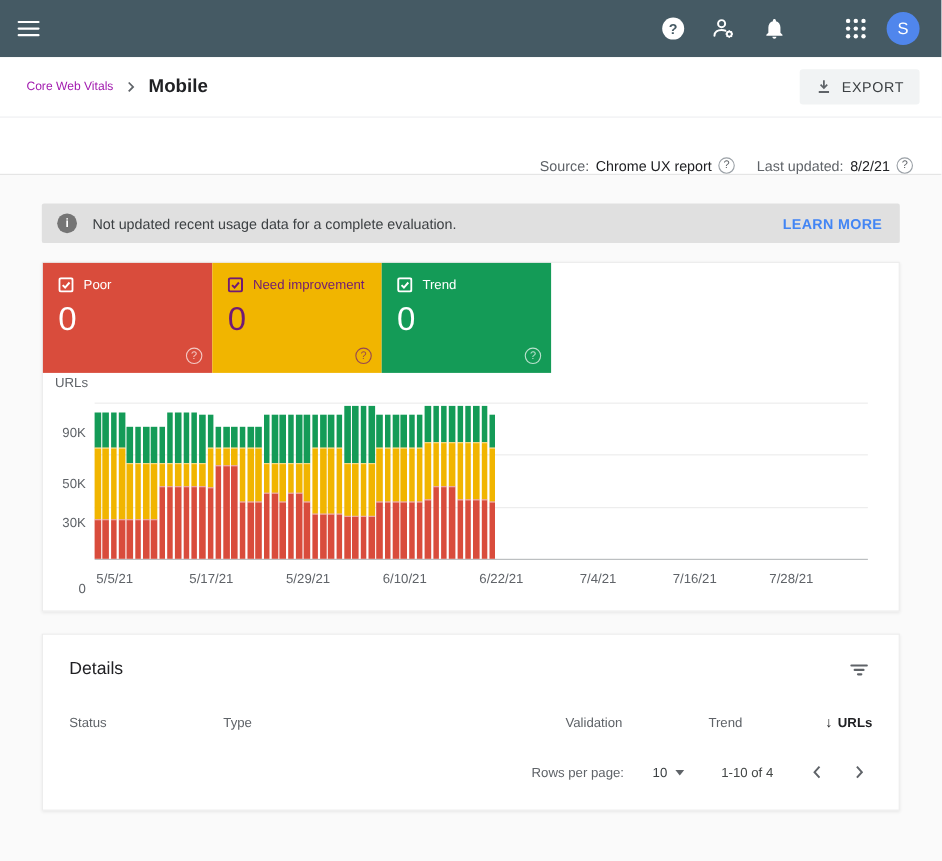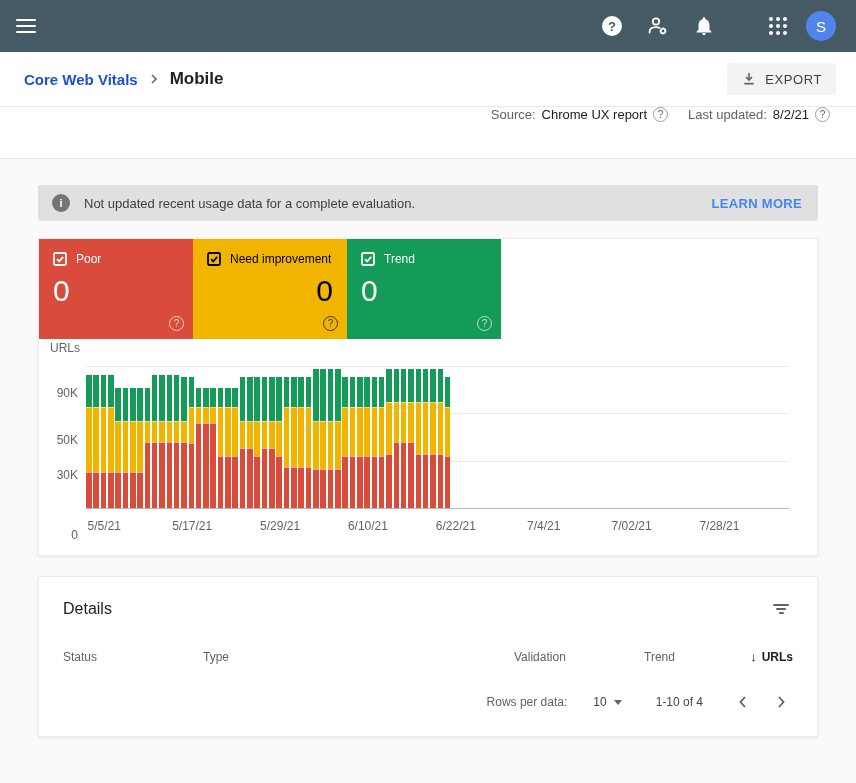--- a/index.html
+++ b/index.html
@@ -14,27 +14,27 @@
   .logo .g1 { color:#fff; font-size:20px; font-weight:bold; letter-spacing:-0.5px; }
   .logo .g2 { color:#e8eaed; font-size:19px; font-weight:normal; }
   .appbar-right { margin-left:auto; display:flex; align-items:center; gap:10px; }
   .iconbtn { width:36px; height:36px; display:flex; align-items:center; justify-content:center; cursor:pointer; }
   .help-circle { width:20px; height:20px; border-radius:50%; background:#fff; color:#455a64; font-size:13px; font-weight:bold; display:flex; align-items:center; justify-content:center; }
   .apps-gap { width:18px; }
   .avatar { width:30px; height:30px; border-radius:50%; color:#fff; font-size:15px; display:flex; align-items:center; justify-content:center; cursor:pointer; }
 
   
   .crumbbar { height:55px; background:#fff; border-bottom:1px solid #e8eaed; display:flex; align-items:center; padding:0 20px 0 24px; }
-  .crumb-parent { font-size:15px; color:#1d4ed8; cursor:pointer;font-weight:bold; }
+  .crumb-parent { font-size:11px; color:#a21caf; cursor:pointer; }
   .crumb-sep { margin:0 10px; display:flex; align-items:center; }
   .crumb-current { font-size:17px; font-weight:bold; color:#202124; }
   .export-btn { margin-left:auto; display:flex; align-items:center; gap:8px; background:#f1f3f4; border:none; border-radius:3px; height:32px; padding:0 14px; cursor:pointer; color:#3c4043; font-size:13px; letter-spacing:0.6px; font-family:inherit; }
 
   
-  .sourcebar { height:52px; background:#fff; border-bottom:1px solid #e3e3e3; display:flex; align-items:flex-start; justify-content:flex-end; gap:6px; padding:0 26px; font-size:13px; }
+  .sourcebar { height:52px; background:#fff; border-bottom:1px solid #e3e3e3; display:flex; align-items:flex-end; justify-content:flex-end; gap:6px; padding:0 26px; font-size:13px; }
   .muted { color:#5f6368; }
   .strong { color:#202124; }
   .qmark-outline { width:15px; height:15px; border-radius:50%; border:1px solid #9aa0a6; color:#5f6368; font-size:10px; display:inline-flex; align-items:center; justify-content:center; cursor:pointer; margin-right:14px; }
   .qmark-outline.last { margin-right:0; }
 
   
   .content { padding:0 38px; }
 
   .banner { margin-top:26px; height:36px; background:#e0e0e0; border-radius:2px; display:flex; align-items:center; padding:0 16px 0 14px; }
   .info-circle { width:18px; height:18px; border-radius:50%; background:#757575; color:#fff; font-size:11px; font-weight:bold; font-style:normal; display:flex; align-items:center; justify-content:center; margin-right:14px; flex:0 0 auto; }
@@ -182,21 +182,21 @@
         <div class="card-head">
           <svg class="cb" width="14" height="14" viewBox="0 0 14 14">
             <rect x="1" y="1" width="12" height="12" rx="1.5" fill="none" stroke="currentColor" stroke-width="1.8"></rect>
             <path d="M4 7.2 L6.2 9.4 L10.2 4.8" fill="none" stroke="currentColor" stroke-width="1.8"></path>
           </svg>
           <span class="card-label">Poor</span>
         </div>
         <div class="card-value">0</div>
         <span class="card-help">?</span>
       </div>
-      <div class="status-card" style="background: rgb(241, 181, 0); color: #000000; text-align: right;">
+      <div class="status-card" style="background: rgb(241, 181, 0); color: #701a75;">
         <div class="card-head">
           <svg class="cb" width="14" height="14" viewBox="0 0 14 14">
             <rect x="1" y="1" width="12" height="12" rx="1.5" fill="none" stroke="currentColor" stroke-width="1.8"></rect>
             <path d="M4 7.2 L6.2 9.4 L10.2 4.8" fill="none" stroke="currentColor" stroke-width="1.8"></path>
           </svg>
           <span class="card-label">Need improvement</span>
         </div>
         <div class="card-value">0</div>
         <span class="card-help">?</span>
       </div>
@@ -479,21 +479,21 @@
               <div class="seg" style="height: 52.0667px; background: rgb(217, 76, 60); border-top: 1px solid rgba(255, 255, 255, 0.5);"></div>
             </div>
           </div>
         <div class="xlabels" id="chart-xlabels">
             <div class="xlab" style="left: 2.60417%;">5/5/21</div>
             <div class="xlab" style="left: 15.1042%;">5/17/21</div>
             <div class="xlab" style="left: 27.6042%;">5/29/21</div>
             <div class="xlab" style="left: 40.1042%;">6/10/21</div>
             <div class="xlab" style="left: 52.6042%;">6/22/21</div>
             <div class="xlab" style="left: 65.1042%;">7/4/21</div>
-            <div class="xlab" style="left: 77.6042%;">7/02/21</div>
+            <div class="xlab" style="left: 77.6042%;">7/16/21</div>
             <div class="xlab" style="left: 90.1042%;">7/28/21</div>
           </div>
       </div>
     </div>
   </div>
 
   <div class="panel details-panel">
     <div class="details-head">
       <span class="details-title">Details</span>
       <div class="filter-btn">
@@ -506,21 +506,21 @@
       <span class="col-status col-h">Status</span>
       <span class="col-type col-h">Type</span>
       <span class="col-validation col-h">Validation</span>
       <span class="col-trend col-h">Trend</span>
       <span class="col-urls col-h">
         <span class="sort-arrow">↓</span>
         <span>URLs</span>
       </span>
     </div>
     <div class="pagination">
-      <span class="muted">Rows per data:</span>
+      <span class="muted">Rows per page:</span>
       <span class="rpp-value">
         <span>10</span>
         <span class="caret"></span>
       </span>
       <span class="range">1-10 of 4</span>
       <span class="pager">
         <span class="chev">
           <svg width="16" height="16" viewBox="0 0 16 16">
               <path d="M10 3 L5.5 8 L10 13" fill="none" stroke="#5f6368" stroke-width="1.8"></path>
             </svg>

